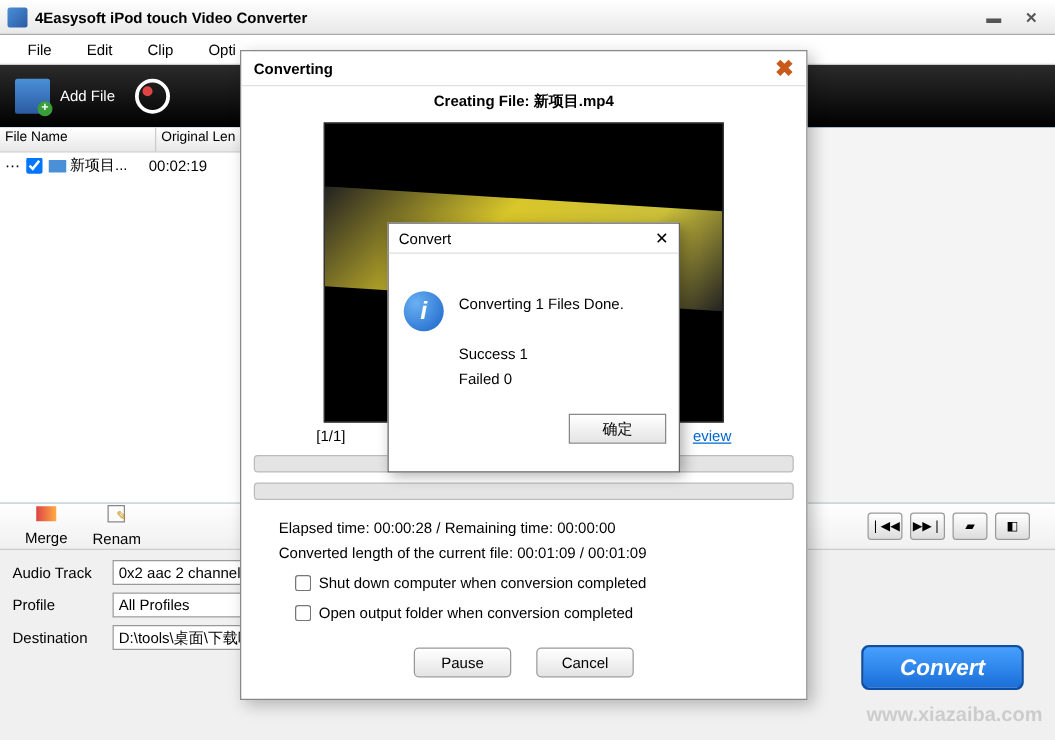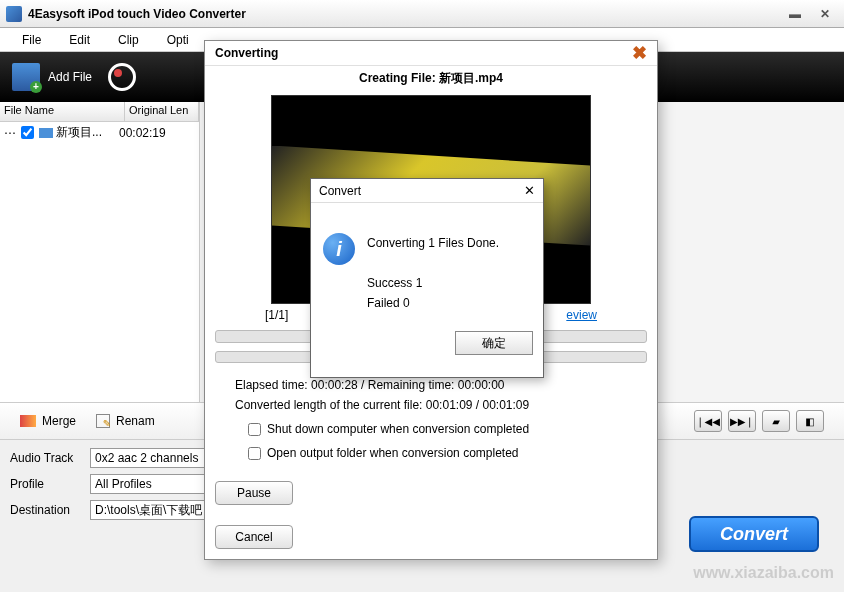--- a/index.html
+++ b/index.html
@@ -30,21 +30,21 @@
 .filelist .header > div { padding: 2px 4px; border-right: 1px solid #ccc; font-size: 11px; }
 .col-name { width: 125px; } .col-len { flex: 1; }
 .filelist .row { display: flex; align-items: center; padding: 2px 4px; gap: 3px; }
 .filelist .row input[type=checkbox] { margin: 0 2px; }
 .fileicon { width: 14px; height: 10px; background: #4a90d9; display: inline-block; }
 .preview-area { flex: 1; background: #f4f4f4; display: flex; align-items: center; justify-content: center; }
 .preview-box { width: 175px; height: 260px; background: #000; color: #888; display: flex; align-items: center; justify-content: center; font-size: 28px; font-style: italic; border: 1px solid #444; }
 
 
 .actionbar { background: linear-gradient(#fff,#f0f0f0); height: 38px; border-top: 1px solid #ccc; border-bottom: 1px solid #ccc; display: flex; align-items: center; padding: 0 20px; gap: 20px; }
-.actionbar .abtn { display: flex; align-items: center; gap: 6px; cursor: pointer; }
+.actionbar .abtn { display: flex; align-items: center; gap: 6px; cursor: pointer; flex-direction: column; }
 .merge-icon { width: 16px; height: 12px; background: linear-gradient(90deg,#d44,#fa4); }
 .rename-icon { width: 14px; height: 14px; border: 1px solid #888; position: relative; }
 .rename-icon::after { content: '✎'; position: absolute; right: -2px; bottom: -2px; font-size: 10px; color: #c80; }
 .playctrl { margin-left: auto; display: flex; gap: 6px; }
 .playctrl button { width: 28px; height: 22px; background: linear-gradient(#fff,#ddd); border: 1px solid #999; border-radius: 3px; cursor: pointer; font-size: 10px; }
 
 
 .bottomform { padding: 8px 10px; background: #f0f0f0; }
 .frow { display: flex; align-items: center; margin-bottom: 6px; gap: 8px; }
 .frow label { width: 72px; }
@@ -53,31 +53,31 @@
 .profile-select { width: 130px; }
 .dest-input { width: 130px; }
 
 
 .convert-btn { position: absolute; right: 25px; bottom: 40px; width: 130px; height: 36px; background: linear-gradient(#46a0ff,#1b6fd8); border: 2px solid #0a4fa8; border-radius: 6px; color: #fff; font-size: 18px; font-weight: bold; font-style: italic; cursor: pointer; }
 
 
 .watermark { position: absolute; right: 10px; bottom: 10px; color: #999; font-size: 16px; opacity: 0.4; font-weight: bold; }
 
 
-.dlg-convert { position: absolute; left: 204px; top: 40px; width: 454px; height: 520px; background: #fff; border: 1px solid #888; box-shadow: 4px 4px 12px rgba(0,0,0,0.25); z-index: 20; display: flex; flex-direction: column; }
+.dlg-convert { position: absolute; left: 192px; top: 40px; width: 454px; height: 520px; background: #fff; border: 1px solid #888; box-shadow: 4px 4px 12px rgba(0,0,0,0.25); z-index: 20; display: flex; flex-direction: column; }
 .dlg-convert .dlg-title { height: 28px; display: flex; align-items: center; padding: 0 10px; font-weight: bold; font-size: 13px; border-bottom: 1px solid #e0e0e0; }
 .dlg-convert .dlg-title .close-x { margin-left: auto; color: #c95b1a; font-size: 18px; font-weight: bold; cursor: pointer; }
 .creating { text-align: center; font-weight: bold; padding: 4px; font-size: 13px; }
 .vidframe { margin: 4px auto; width: 320px; height: 240px; background: #000; border: 1px solid #333; position: relative; overflow: hidden; }
 .vidframe .yellow { position: absolute; left: 0; right: 0; top: 50px; height: 100px; background: linear-gradient(135deg,#222 0%,#d9c62a 40%,#cbbf3a 70%,#222 100%); clip-path: polygon(0 0, 100% 20%, 100% 100%, 0 80%); }
 .underprev { display: flex; align-items: center; justify-content: space-between; padding: 0 60px 4px 60px; }
 .progressbar { height: 14px; background: #e4e4e4; border: 1px solid #bbb; margin: 4px 10px; border-radius: 3px; }
 .stats { padding: 8px 30px; line-height: 20px; }
 .stats label { display: flex; align-items: center; gap: 6px; margin-top: 4px; padding-left: 13px; }
-.dlg-buttons { display: flex; justify-content: center; gap: 20px; padding: 10px; flex-direction: column; }
+.dlg-buttons { display: flex; justify-content: center; gap: 20px; padding: 10px; }
 .dlg-buttons button { width: 78px; height: 24px; background: linear-gradient(#fff,#e4e4e4); border: 1px solid #999; border-radius: 4px; cursor: pointer; }
 
 
 .dlg-alert { position: absolute; left: 310px; top: 178px; width: 234px; height: 200px; background: #fff; border: 1px solid #666; box-shadow: 3px 3px 10px rgba(0,0,0,0.3); z-index: 30; }
 .dlg-alert .ahdr { height: 24px; display: flex; align-items: center; padding: 0 8px; border-bottom: 1px solid #ddd; }
 .dlg-alert .ahdr .ax { margin-left: auto; cursor: pointer; font-size: 13px; }
 .dlg-alert .abody { padding: 30px 12px 10px 12px; display: flex; gap: 12px; }
 .info-icon { width: 32px; height: 32px; background: radial-gradient(circle at 30% 30%, #6ab0f3, #1a64c8); border-radius: 50%; color: #fff; font-size: 20px; font-weight: bold; font-style: italic; display: flex; align-items: center; justify-content: center; flex-shrink: 0; }
 .atext { line-height: 20px; }
 .afoot { display: flex; justify-content: flex-end; padding: 8px 10px; }

